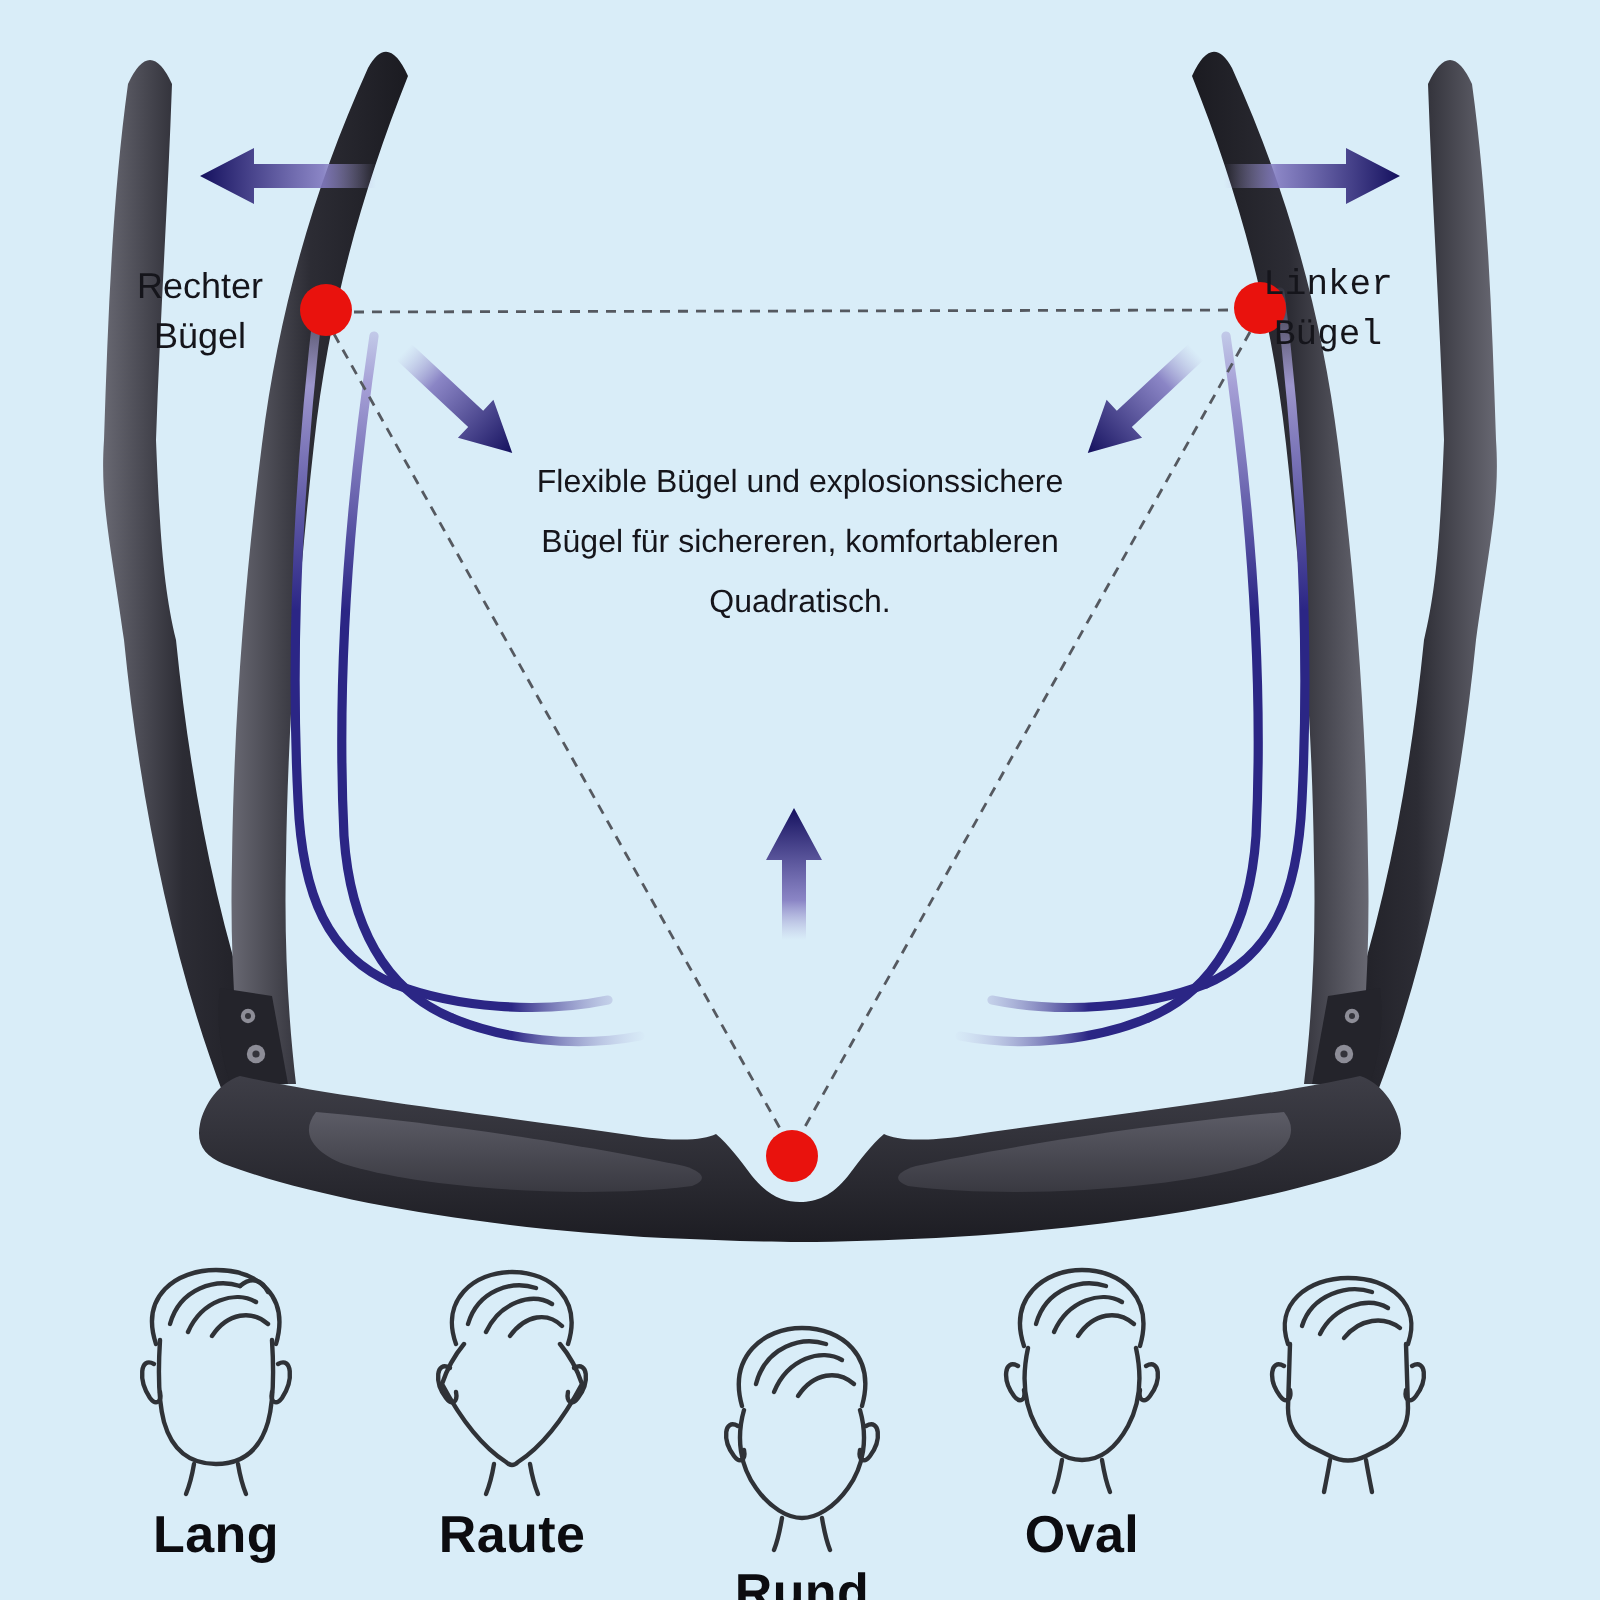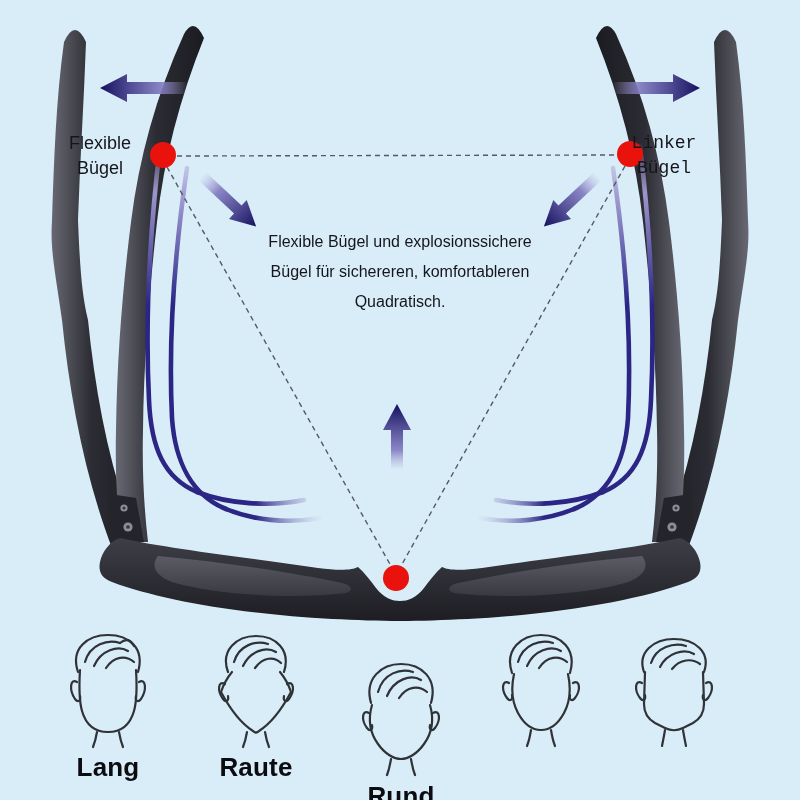--- a/index.html
+++ b/index.html
@@ -130,21 +130,21 @@
     <path d="M 74 0 L 49 -13 L 49 -5.5 L 0 -5.5 L 0 5.5 L 49 5.5 L 49 13 Z" fill="url(#g74)" transform="translate(202,176) rotate(43)"></path>
     <path d="M 74 0 L 49 -13 L 49 -5.5 L 0 -5.5 L 0 5.5 L 49 5.5 L 49 13 Z" fill="url(#g74)" transform="translate(598,176) rotate(137)"></path>
     <path d="M 66 0 L 40 -14 L 40 -6 L 0 -6 L 0 6 L 40 6 L 40 14 Z" fill="url(#g66)" transform="translate(397,470) rotate(-90)"></path>
 
     <circle cx="163" cy="155" r="13" fill="#e9120d"></circle>
     <circle cx="630" cy="154" r="13" fill="#e9120d"></circle>
     <circle cx="396" cy="578" r="13" fill="#e9120d"></circle>
   </svg>
 
   <div class="callout callout-left">
-    <div>Flexible</div>
+    <div>Rechter</div>
     <div>Bügel</div>
   </div>
   <div class="callout callout-right">
     <div>Linker</div>
     <div>Bügel</div>
   </div>
 
   <div class="description">
     <div>Flexible Bügel und explosionssichere</div>
     <div>Bügel für sichereren, komfortableren</div>
@@ -217,15 +217,16 @@
         <path d="M 41 102 C 40 108 39 113 38 118"></path>
         <path d="M 59 102 C 60 108 61 113 62 118"></path>
       </svg>
     </div>
   </div>
 
   <div class="labels-row">
     <div class="label-cell c0">Lang</div>
     <div class="label-cell c1">Raute</div>
     <div class="label-cell c2">Rund</div>
+    <div class="label-cell c3">Oval</div>
   </div>
 
 </div>
 
 </body></html>

